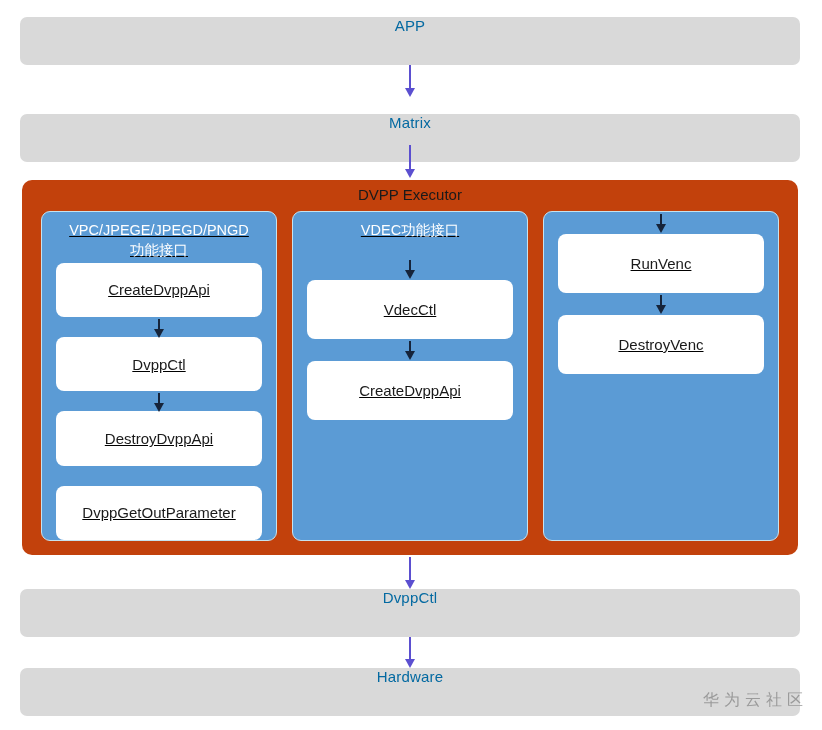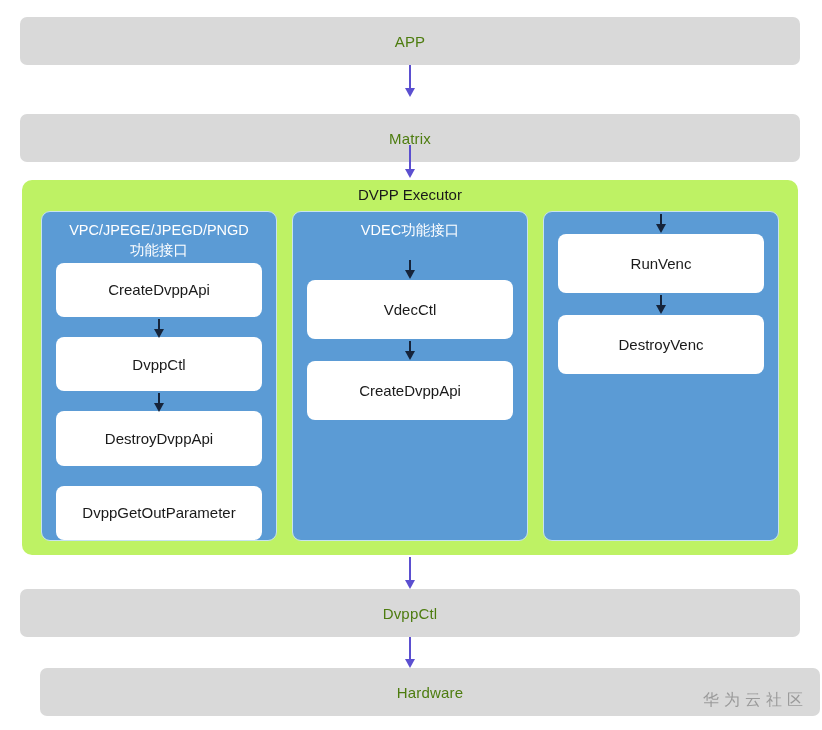--- a/index.html
+++ b/index.html
@@ -24,31 +24,31 @@
 
   
   .layer-bar {
     position: absolute;
     left: 20px;
     width: 780px;
     height: 48px;
     background: #d9d9d9;
     border-radius: 7px;
     display: flex;
-    align-items: center;
+    align-items: flex-start;
     justify-content: center;
-    color: #4d7c0f;
+    color: #0369a1;
     font-size: 15px;
     letter-spacing: .2px;
     box-sizing: border-box;
   }
   .layer-app      { top: 17px; }
   .layer-matrix   { top: 114px; }
   .layer-driver   { top: 589px; }
-  .layer-hardware { top: 668px; margin-left: 20px; }
+  .layer-hardware { top: 668px; }
 
   
   .arrow-v {
     position: absolute;
     left: 409px;
     width: 2px;
     background: #5b4fd0;
   }
   .arrow-v::after {
     content: "";
@@ -65,21 +65,21 @@
   .arrow-dvpp-driver { top: 557px; height: 24px; }
   .arrow-driver-hw   { top: 637px; height: 23px; }
 
   
   .dvpp-container {
     position: absolute;
     left: 22px;
     top: 180px;
     width: 776px;
     height: 375px;
-    background: #bef264;
+    background: #c2410c;
     border-radius: 10px;
     box-sizing: border-box;
   }
   .dvpp-title {
     position: absolute;
     left: 0; top: 6px;
     width: 100%;
     text-align: center;
     font-size: 15px;
     color: #1a1a1a;
@@ -98,20 +98,21 @@
   .column {
     width: 236px;
     background: #5b9bd5;
     border: 1px solid #c7e3ef;
     border-radius: 9px;
     box-sizing: border-box;
     padding: 0 14px;
     display: flex;
     flex-direction: column;
     align-items: stretch;
+    text-decoration: underline;
   }
 
   .column-title {
     color: #ffffff;
     font-size: 14.5px;
     text-align: center;
     line-height: 20px;
     padding-top: 8px;
     padding-bottom: 6px;
     min-height: 46px;

